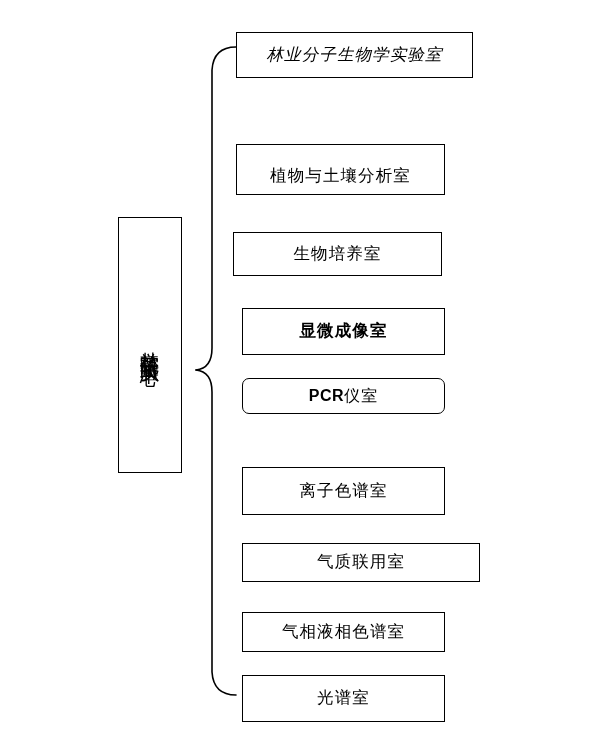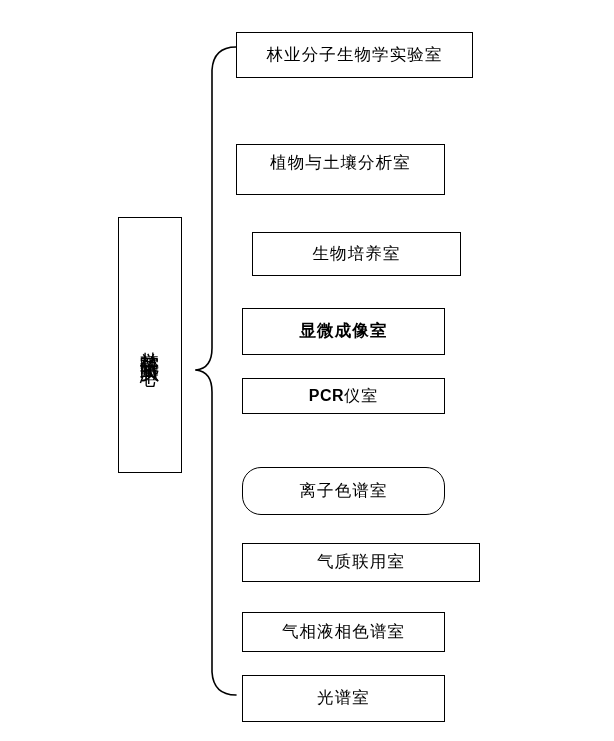--- a/index.html
+++ b/index.html
@@ -55,21 +55,21 @@
   }
   #root-node .node-label {
     writing-mode: vertical-rl;
     text-orientation: upright;
     font-size: 19px;
     letter-spacing: 2px;
     line-height: 1;
   }
   
   .leaf { align-items: center; }
-  .leaf.text-top { align-items: flex-start; padding-top: 9px; }
+  .leaf.text-top { align-items: flex-start; padding-top: 22px; }
   .leaf .node-label { font-size: 16.5px; }
   .leaf .node-label.has-latin { font-size: 16px; }
   .latin-bold {
     font-family: "Liberation Sans", "DejaVu Sans", sans-serif;
     font-weight: bold;
     letter-spacing: 0.5px;
   }
 </style>
 </head>
 <body>
@@ -86,41 +86,41 @@
     <path d="M 196 370
              C 206 371, 212 378, 212 392
              L 212 672
              C 213 688, 222 695, 236 695" fill="none" stroke="#000000" stroke-width="1.6" stroke-linecap="round"></path>
   </svg>
 
   <div class="node" id="root-node" style="left: 118px; top: 217px; width: 64px; height: 256px;">
     <span class="node-label">林学院科研实验中心</span>
   </div>
 
-  <div class="node leaf" id="leaf-0" style="left: 236px; top: 32px; width: 237px; height: 46px;">
+  <div class="node leaf" id="leaf-0" style="left: 236px; top: 32px; width: 237px; height: 46px; font-style: italic;">
     <span class="node-label">林业分子生物学实验室</span>
   </div>
 
   <div class="node leaf text-top" id="leaf-1" style="left: 236px; top: 144px; width: 209px; height: 51px;">
     <span class="node-label">植物与土壤分析室</span>
   </div>
 
-  <div class="node leaf" id="leaf-2" style="left: 252px; top: 232px; width: 209px; height: 44px;">
+  <div class="node leaf" id="leaf-2" style="left: 233px; top: 232px; width: 209px; height: 44px;">
     <span class="node-label">生物培养室</span>
   </div>
 
   <div class="node leaf" id="leaf-3" style="left: 242px; top: 308px; width: 203px; height: 47px; font-weight: bold;">
     <span class="node-label">显微成像室</span>
   </div>
 
-  <div class="node leaf" id="leaf-4" style="left: 242px; top: 378px; width: 203px; height: 36px;">
+  <div class="node leaf" id="leaf-4" style="left: 242px; top: 378px; width: 203px; height: 36px; border-radius: 7px;">
     <span class="node-label has-latin"><span class="latin-bold">PCR</span><span>仪室</span></span>
   </div>
 
-  <div class="node leaf" id="leaf-5" style="left: 242px; top: 467px; width: 203px; height: 48px; border-radius: 19px;">
+  <div class="node leaf" id="leaf-5" style="left: 242px; top: 467px; width: 203px; height: 48px;">
     <span class="node-label">离子色谱室</span>
   </div>
 
   <div class="node leaf" id="leaf-6" style="left: 242px; top: 543px; width: 238px; height: 39px;">
     <span class="node-label">气质联用室</span>
   </div>
 
   <div class="node leaf" id="leaf-7" style="left: 242px; top: 612px; width: 203px; height: 40px;">
     <span class="node-label">气相液相色谱室</span>
   </div>

